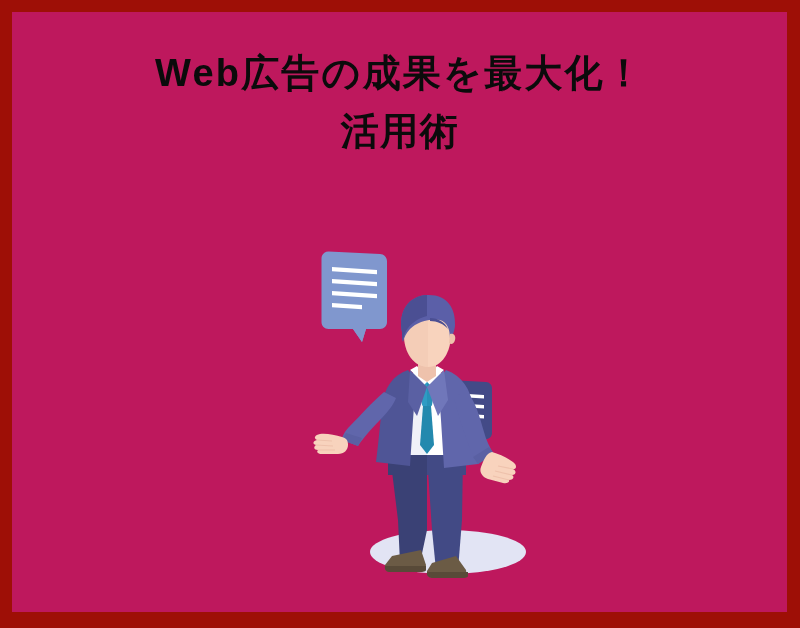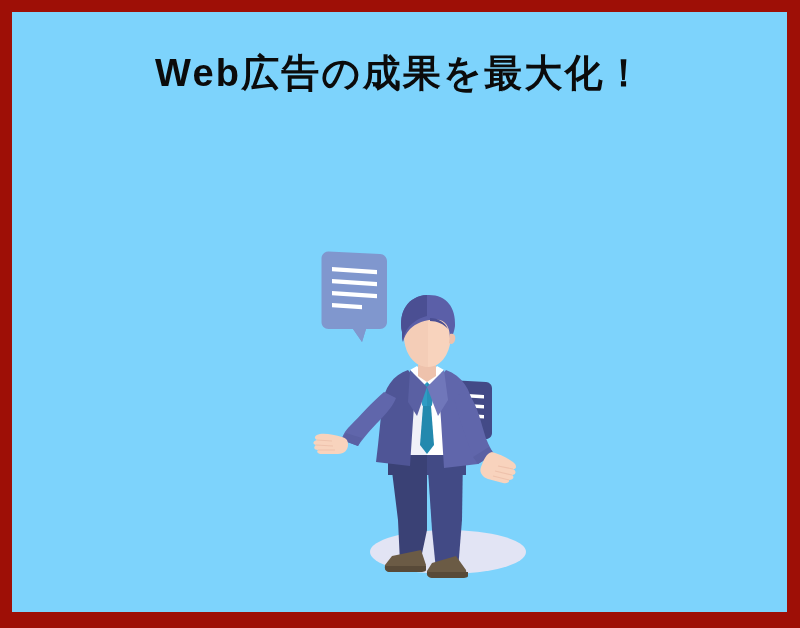--- a/index.html
+++ b/index.html
@@ -57,24 +57,25 @@
     position:absolute;
     left:280px; top:230px;
     width:260px; height:370px;
     z-index:5;
   }
   #illustration svg { display:block; width:260px; height:370px; }
 </style>
 </head>
 <body>
 
-<div id="canvas" style="background: #7dd3fc;">
+<div id="canvas" style="background: #be185d;">
 
   <div id="title-block">
     <span class="title-line l1" style="color: rgb(11, 11, 11);">Web広告の成果を最大化！</span>
+    <span class="title-line l3" style="color: rgb(11, 11, 11);">活用術</span>
   </div>
 
   <div id="illustration">
     <svg viewBox="0 0 260 370" xmlns="http://www.w3.org/2000/svg" aria-hidden="true">
 
       <ellipse cx="168" cy="322" rx="78" ry="22" fill="#e2e4f4"></ellipse>
 
       <g>
         <path d="M41,30 q0,-6 6,-6 h60 l0,0 q4,0 7,3 l0,0 l0,0 h0 q0,0 0,0
                  M41,30 z" fill="none"></path>

